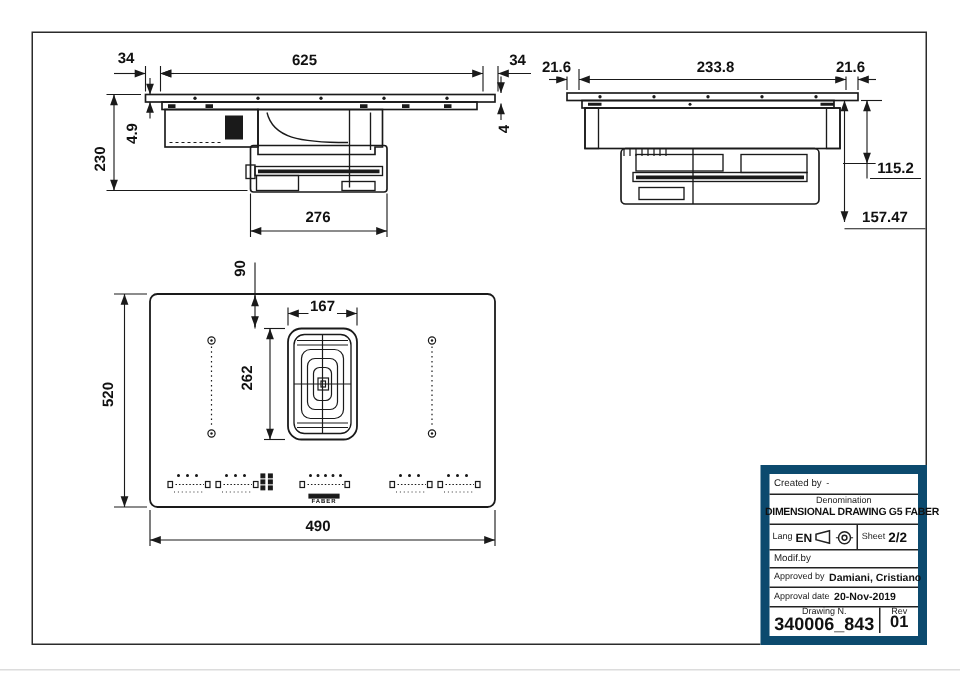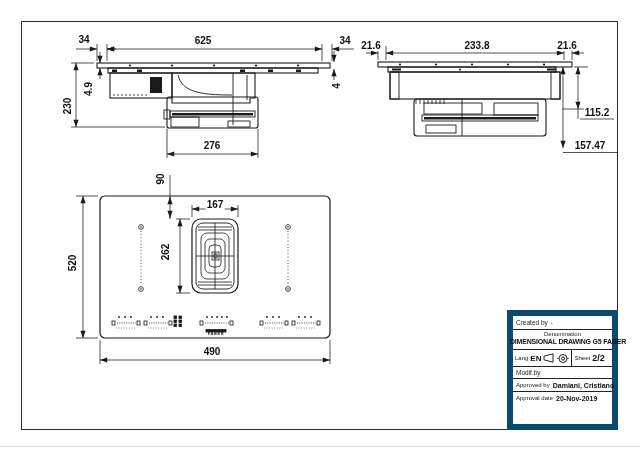--- a/index.html
+++ b/index.html
@@ -328,13 +328,23 @@
     <span class="lbl" style="font-size:6.5px">Modif.by</span>
   </div>
   <div class="row r-pair">
     <span class="lbl">Approved by</span>
     <span class="val">Damiani, Cristiano</span>
   </div>
   <div class="row r-pair">
     <span class="lbl">Approval date</span>
     <span class="val">20-Nov-2019</span>
   </div>
+  <div class="row r-draw">
+    <div class="draw-left">
+      <span class="lbl">Drawing N.</span>
+      <span class="val">340006_843</span>
+    </div>
+    <div class="draw-right">
+      <span class="lbl">Rev</span>
+      <span class="val">01</span>
+    </div>
+  </div>
 </div>
 
 </body></html>

